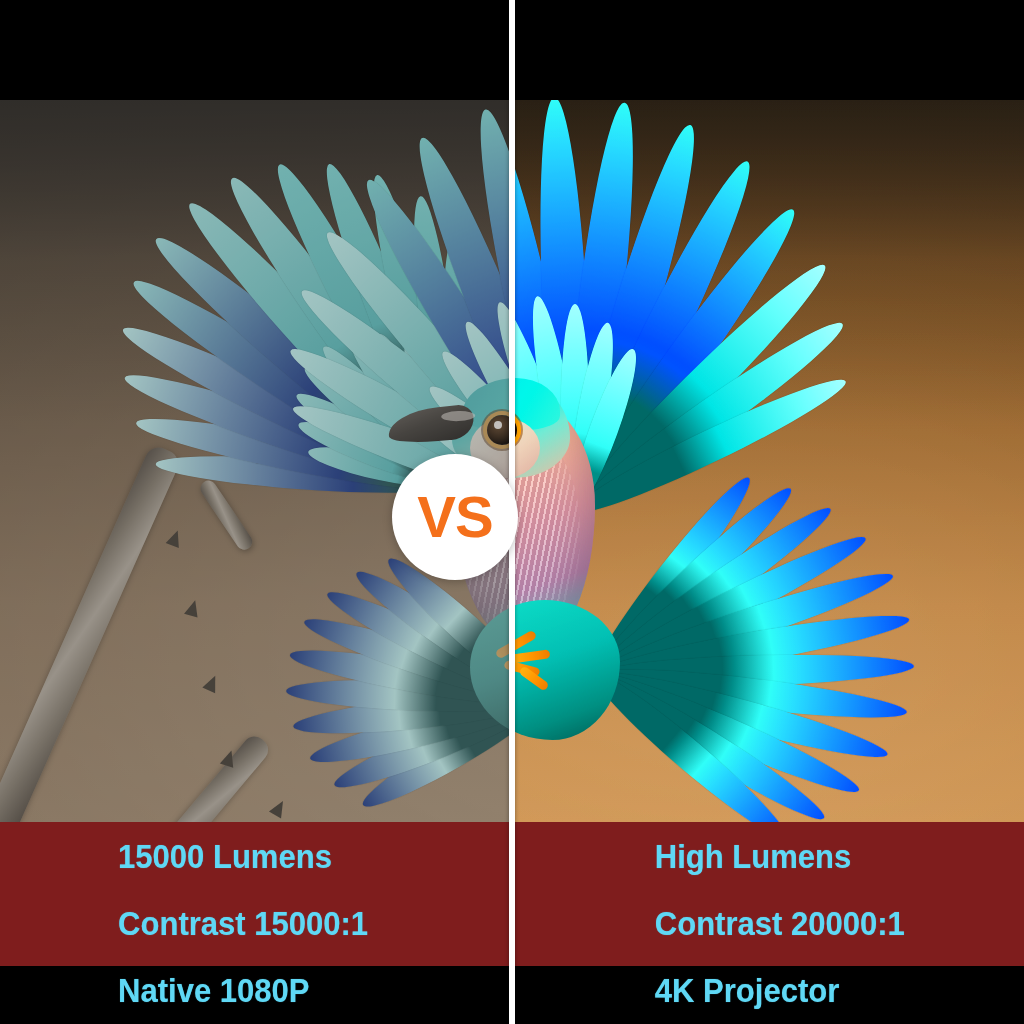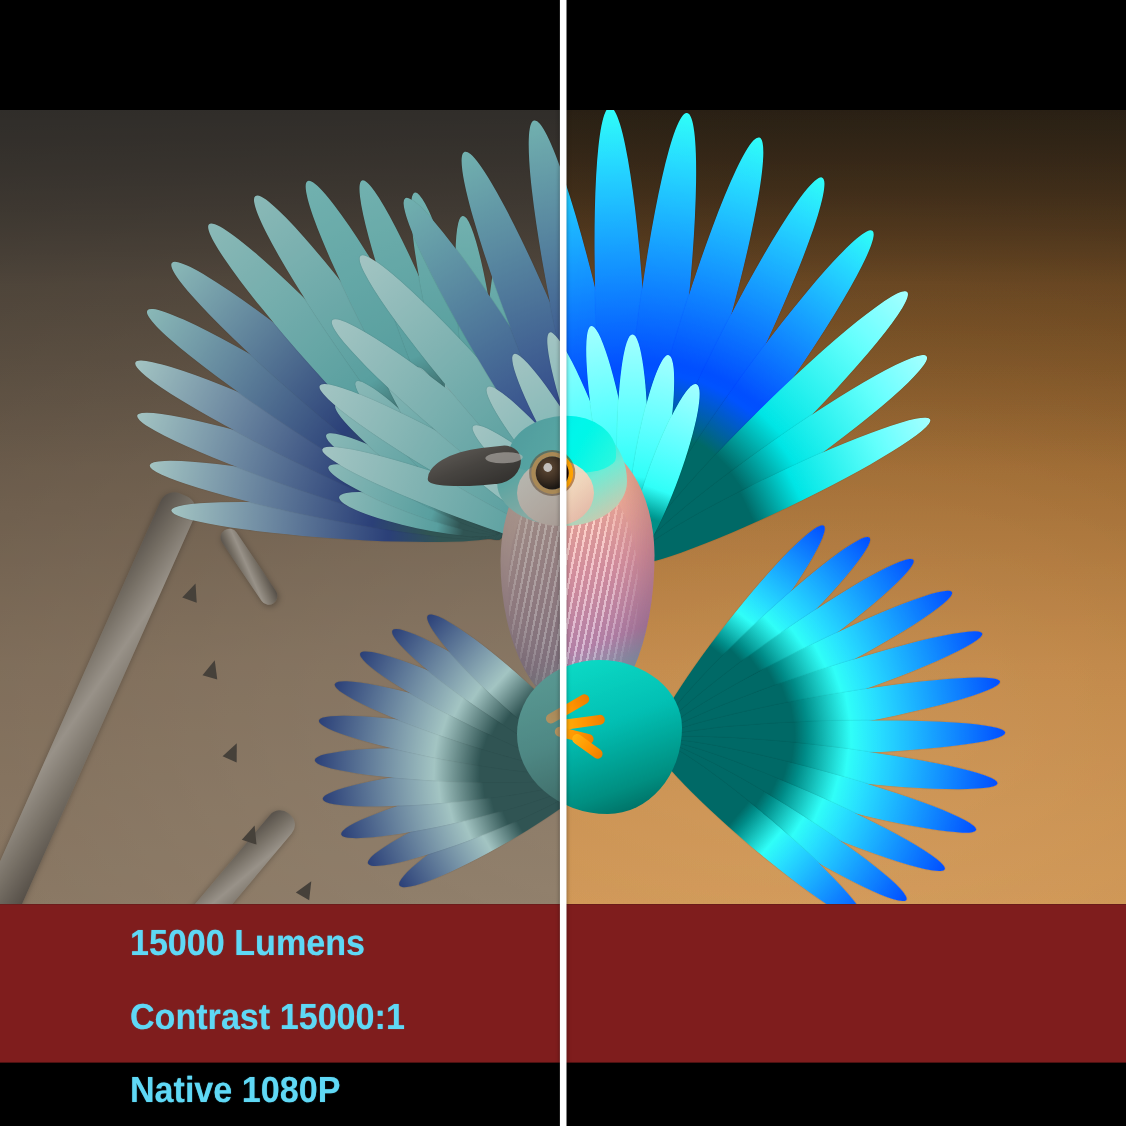--- a/index.html
+++ b/index.html
@@ -377,22 +377,30 @@
 
           <div class="eye"></div>
         </div>
       </div>
     </div>
 
   </div>
 
   <div class="divider"></div>
 
+  <div class="vs-badge">
+    <span>VS</span>
+  </div>
 
   <div class="spec-band">
     <div class="spec-col left">
       <div class="spec-line">15000 Lumens</div>
       <div class="spec-line">Contrast 15000:1</div>
       <div class="spec-line">Native 1080P</div>
     </div>
+    <div class="spec-col right">
+      <div class="spec-line">High Lumens</div>
+      <div class="spec-line">Contrast 20000:1</div>
+      <div class="spec-line">4K Projector</div>
+    </div>
   </div>
 
 </div>
 
 </body></html>

